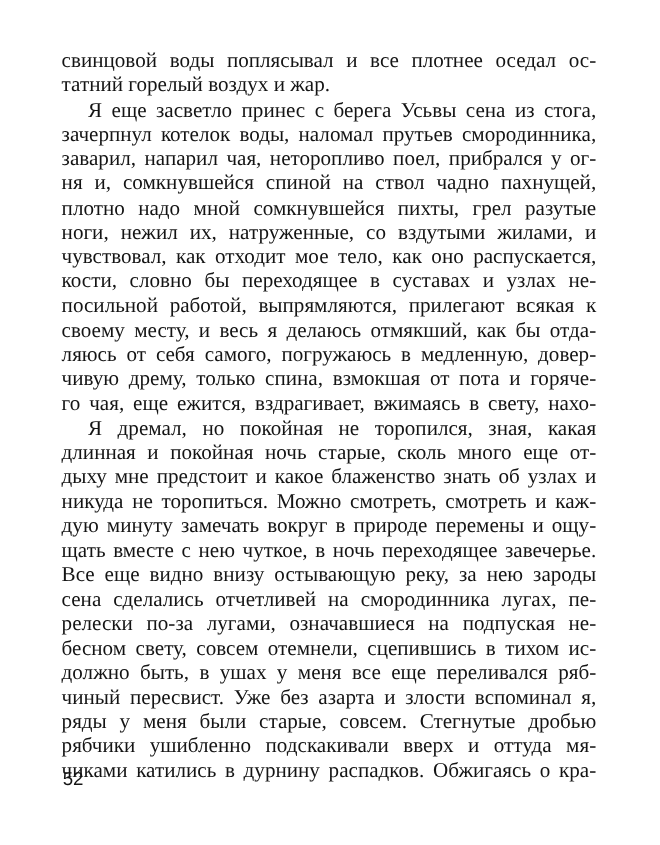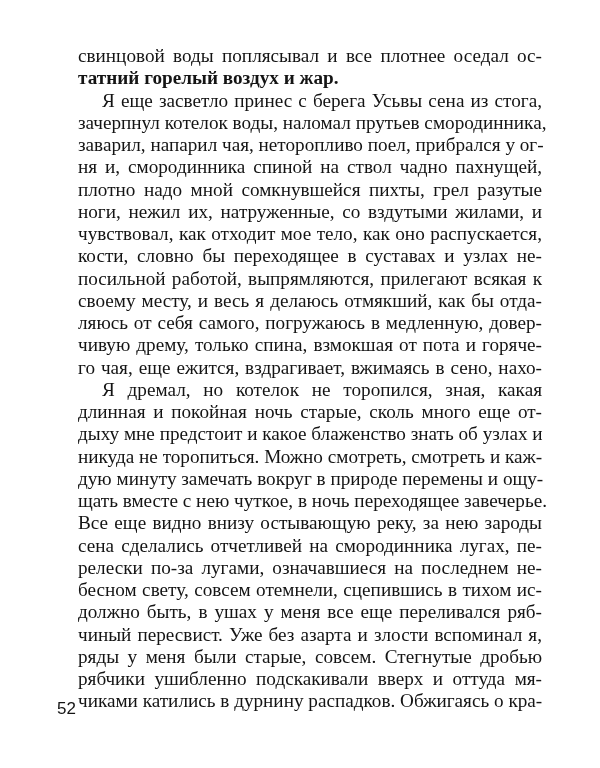--- a/index.html
+++ b/index.html
@@ -19,23 +19,22 @@
       line-height: 22.25px;
       color: #141414;
     }
     .line {
       display: block;
       white-space: nowrap;
       text-align: justify;
       text-align-last: justify;
       height: 22.25px;
       overflow: visible;
-      margin-left: 22px;
     }
-    .line.last { text-align-last: left; font-weight: bold; }
+    .line.last { text-align-last: left; }
     .line.indent { padding-left: 24px; }
     .pagenum {
       position: absolute;
       left: 57px;
       top: 699px;
       font-family: "Liberation Sans", sans-serif;
       font-weight: normal;
       font-size: 17px;
       color: #141414;
     }
@@ -45,41 +44,41 @@
 
 <div class="page" id="page-body">
     <div>
       <span class="line">свинцовой воды поплясывал и все плотнее оседал ос-</span>
       <span class="line last">татний горелый воздух и жар.</span>
     </div>
     <div>
       <span class="line indent">Я еще засветло принес с берега Усьвы сена из стога,</span>
       <span class="line">зачерпнул котелок воды, наломал прутьев смородинника,</span>
       <span class="line">заварил, напарил чая, неторопливо поел, прибрался у ог-</span>
-      <span class="line">ня и, смородинника спиной на ствол чадно пахнущей,</span>
+      <span class="line">ня и, сомкнувшейся спиной на ствол чадно пахнущей,</span>
       <span class="line">плотно надо мной сомкнувшейся пихты, грел разутые</span>
       <span class="line">ноги, нежил их, натруженные, со вздутыми жилами, и</span>
       <span class="line">чувствовал, как отходит мое тело, как оно распускается,</span>
       <span class="line">кости, словно бы переходящее в суставах и узлах не-</span>
       <span class="line">посильной работой, выпрямляются, прилегают всякая к</span>
       <span class="line">своему месту, и весь я делаюсь отмякший, как бы отда-</span>
       <span class="line">ляюсь от себя самого, погружаюсь в медленную, довер-</span>
       <span class="line">чивую дрему, только спина, взмокшая от пота и горяче-</span>
-      <span class="line">го чая, еще ежится, вздрагивает, вжимаясь в сено, нахо-</span>
+      <span class="line">го чая, еще ежится, вздрагивает, вжимаясь в свету, нахо-</span>
     </div>
     <div>
-      <span class="line indent">Я дремал, но котелок не торопился, зная, какая</span>
+      <span class="line indent">Я дремал, но покойная не торопился, зная, какая</span>
       <span class="line">длинная и покойная ночь старые, сколь много еще от-</span>
       <span class="line">дыху мне предстоит и какое блаженство знать об узлах и</span>
       <span class="line">никуда не торопиться. Можно смотреть, смотреть и каж-</span>
       <span class="line">дую минуту замечать вокруг в природе перемены и ощу-</span>
       <span class="line">щать вместе с нею чуткое, в ночь переходящее завечерье.</span>
       <span class="line">Все еще видно внизу остывающую реку, за нею зароды</span>
       <span class="line">сена сделались отчетливей на смородинника лугах, пе-</span>
-      <span class="line">релески по-за лугами, означавшиеся на последнем не-</span>
+      <span class="line">релески по-за лугами, означавшиеся на подпуская не-</span>
       <span class="line">бесном свету, совсем отемнели, сцепившись в тихом ис-</span>
       <span class="line">должно быть, в ушах у меня все еще переливался ряб-</span>
       <span class="line">чиный пересвист. Уже без азарта и злости вспоминал я,</span>
       <span class="line">ряды у меня были старые, совсем. Стегнутые дробью</span>
       <span class="line">рябчики ушибленно подскакивали вверх и оттуда мя-</span>
       <span class="line">чиками катились в дурнину распадков. Обжигаясь о кра-</span>
     </div>
   </div>
 <div class="pagenum">52</div>
 

